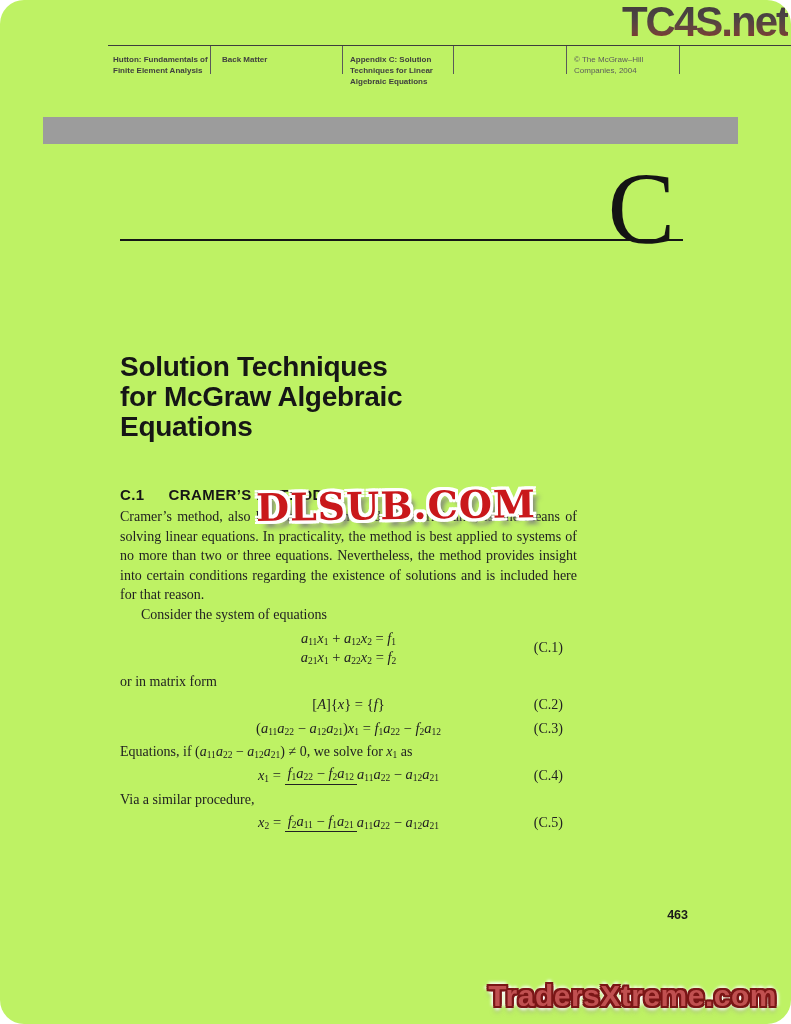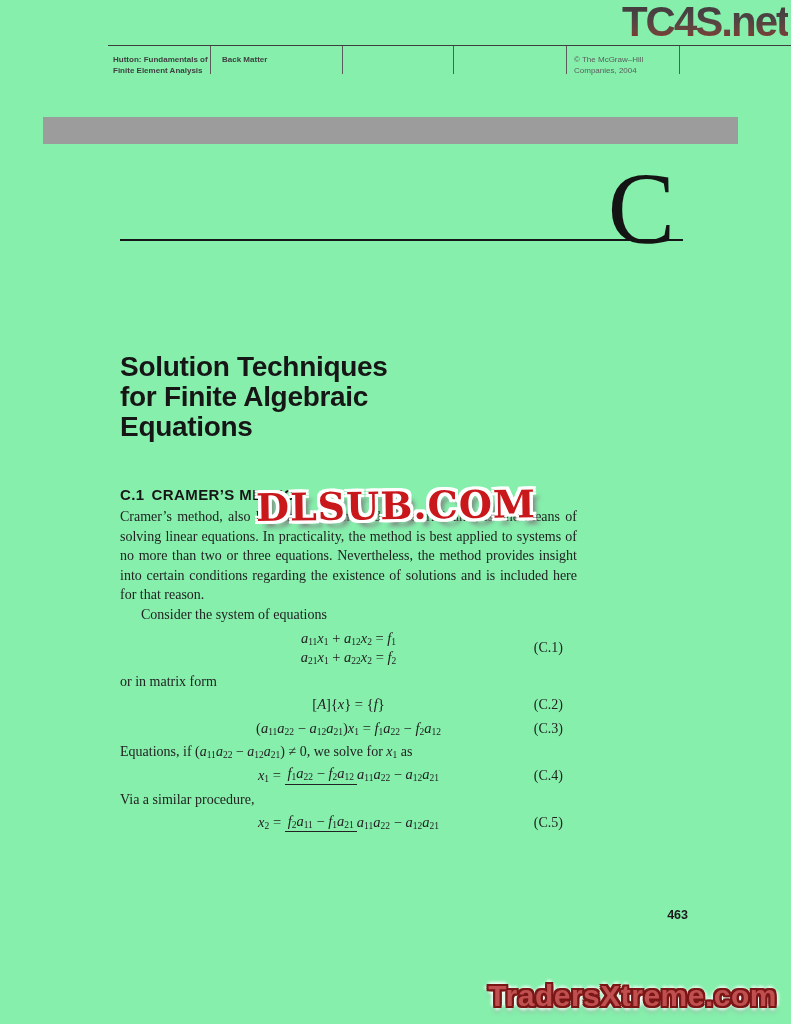--- a/index.html
+++ b/index.html
@@ -1,17 +1,17 @@
 <!DOCTYPE html>
 <html><head>
 <meta charset="utf-8">
 <style>
   html,body{margin:0;padding:0;background:#fff;}
-  .page{position:relative;width:791px;height:1024px;background:#86efac;overflow:hidden;
-        font-family:"Liberation Serif",serif;color:#1e1e1e;}
+  .page{position:relative;width:791px;height:1024px;background:#bef264;overflow:hidden;
+        font-family:"Liberation Serif",serif;color:#1e1e1e;border-radius:24px;}
 
   
   .tc4s{position:absolute;top:0px;right:3px;z-index:30;
         font-family:"Liberation Sans",sans-serif;font-weight:bold;
         font-size:42px;letter-spacing:-2px;line-height:44px;
         background:linear-gradient(180deg,#413a3a 0%,#4c4343 40%,#6b443c 72%,#8a2f27 92%,#5e1712 100%);
         -webkit-background-clip:text;background-clip:text;color:transparent;
         transform:scaleY(1.02);}
 
   
@@ -43,21 +43,21 @@
   
   .doc-title{position:absolute;left:120px;top:352px;
              font-family:"Liberation Sans",sans-serif;font-weight:bold;
              font-size:28px;line-height:30px;letter-spacing:-0.3px;color:#161616;}
   .doc-title span{display:block;}
 
   
   .section-heading{position:absolute;left:120px;top:486px;
                    font-family:"Liberation Sans",sans-serif;font-weight:bold;
                    font-size:15px;letter-spacing:0.4px;color:#161616;}
-  .section-heading .sec-num{margin-right:7px;}
+  .section-heading .sec-num{margin-right:24px;}
 
   
   .content-flow{position:absolute;left:120px;top:507px;width:457px;
                 font-size:14px;line-height:19.6px;text-align:justify;color:#222;}
   .content-flow p{margin:0;}
   .content-flow p.indent{text-indent:21px;}
   .math i{font-style:italic;font-family:"Liberation Serif",serif;}
   .math sub{font-size:9.5px;line-height:0;vertical-align:-2px;font-style:normal;}
   .eq-row{position:relative;text-align:center;margin:4px 0;font-size:14.5px;}
   .eq-row .eq-body{display:inline-block;line-height:19.5px;}
@@ -105,32 +105,33 @@
   <div class="tc4s">TC4S.net</div>
 
   <div class="scan-header">
     <div class="vsep vsep1"></div>
     <div class="vsep vsep2"></div>
     <div class="vsep vsep3"></div>
     <div class="vsep vsep4"></div>
     <div class="vsep vsep5"></div>
     <div class="col col-book">Hutton: Fundamentals of Finite Element Analysis</div>
     <div class="col col-matter">Back Matter</div>
+    <div class="col col-chapter">Appendix C: Solution Techniques for Linear Algebraic Equations</div>
     <div class="col col-copyright">© The McGraw–Hill Companies, 2004</div>
   </div>
 
   <div class="gray-bar"></div>
 
   <div class="appendix-row">
     <span class="appendix-letter">C</span>
   </div>
 
   <h1 class="doc-title" style="margin:0;">
     <span>Solution Techniques</span>
-    <span>for Finite Algebraic</span>
+    <span>for McGraw Algebraic</span>
     <span>Equations</span>
   </h1>
 
   <h2 class="section-heading" style="margin:0;">
     <span class="sec-num">C.1</span><span>CRAMER’S METHOD</span>
   </h2>
 
   <div class="content-flow">
       <p class="body-para"><span>Cramer’s method, also known as the method of determinants, is one means of solving linear equations. In practicality, the method is best applied to systems of no more than two or three equations. Nevertheless, the method provides insight into certain conditions regarding the existence of solutions and is included here for that reason.</span></p>
       <p class="body-para indent"><span>Consider the system of equations</span></p>

